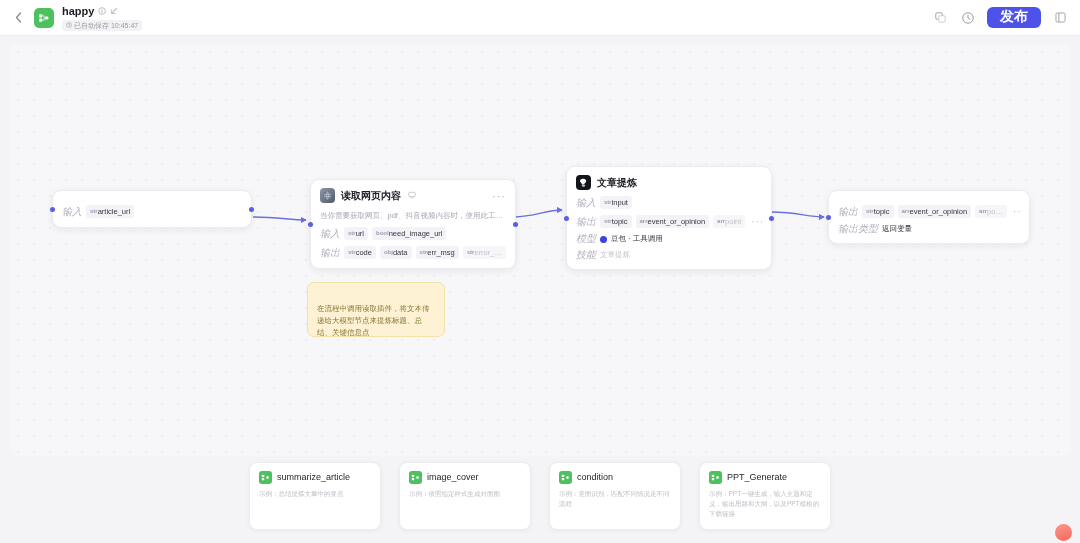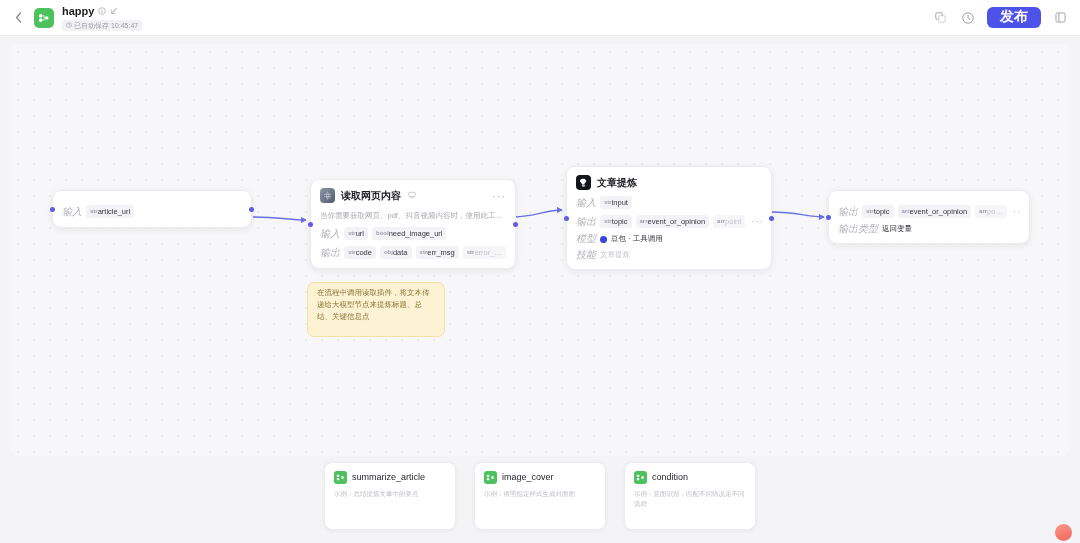--- a/index.html
+++ b/index.html
@@ -115,21 +115,21 @@
   .port {
     position: absolute; width: 5px; height: 5px; border-radius: 50%;
     background: #5b5fe0; top: 50%; margin-top: -2.5px;
   }
   .port.left  { left: -3px; }
   .port.right { right: -3px; }
 
   
   .note {
     position: absolute; background: #fdf3d4; border: 1px solid #f2e2a8;
-    border-radius: 7px; padding: 4px 9px;
+    border-radius: 7px; padding: 20px 9px;
     font-size: 7.5px; color: #8a7434; line-height: 12px;
   }
 
   
   .tray {
     position: absolute; left: 0; top: 462px; width: 1080px; height: 81px;
     display: flex; justify-content: center; gap: 18px;
   }
   .card {
     width: 132px; height: 68px; background: #ffffff; border: 1px solid #ececf0;
@@ -411,16 +411,29 @@
           <rect x="1.5" y="3" width="4.2" height="4.2" rx="1" fill="#ffffff"></rect>
           <rect x="1.5" y="8.8" width="4.2" height="4.2" rx="1" fill="#ffffff"></rect>
           <rect x="9.5" y="5.9" width="4.2" height="4.2" rx="1" fill="#ffffff"></rect>
         </svg>
       </span>
       <span class="card-title">condition</span>
     </div>
     <div class="card-desc">示例：意图识别，匹配不同情况走不同流程</div>
   </div>
 
+  <div class="card">
+    <div class="card-head">
+      <span class="card-ico">
+        <svg width="9" height="9" viewBox="0 0 16 16">
+          <rect x="1.5" y="3" width="4.2" height="4.2" rx="1" fill="#ffffff"></rect>
+          <rect x="1.5" y="8.8" width="4.2" height="4.2" rx="1" fill="#ffffff"></rect>
+          <rect x="9.5" y="5.9" width="4.2" height="4.2" rx="1" fill="#ffffff"></rect>
+        </svg>
+      </span>
+      <span class="card-title">PPT_Generate</span>
+    </div>
+    <div class="card-desc">示例：PPT一键生成，输入主题和定义，输出思路和大纲，以及PPT模板的下载链接</div>
+  </div>
 
 </div>
 
 <div class="fab"></div>
 
 </body></html>

